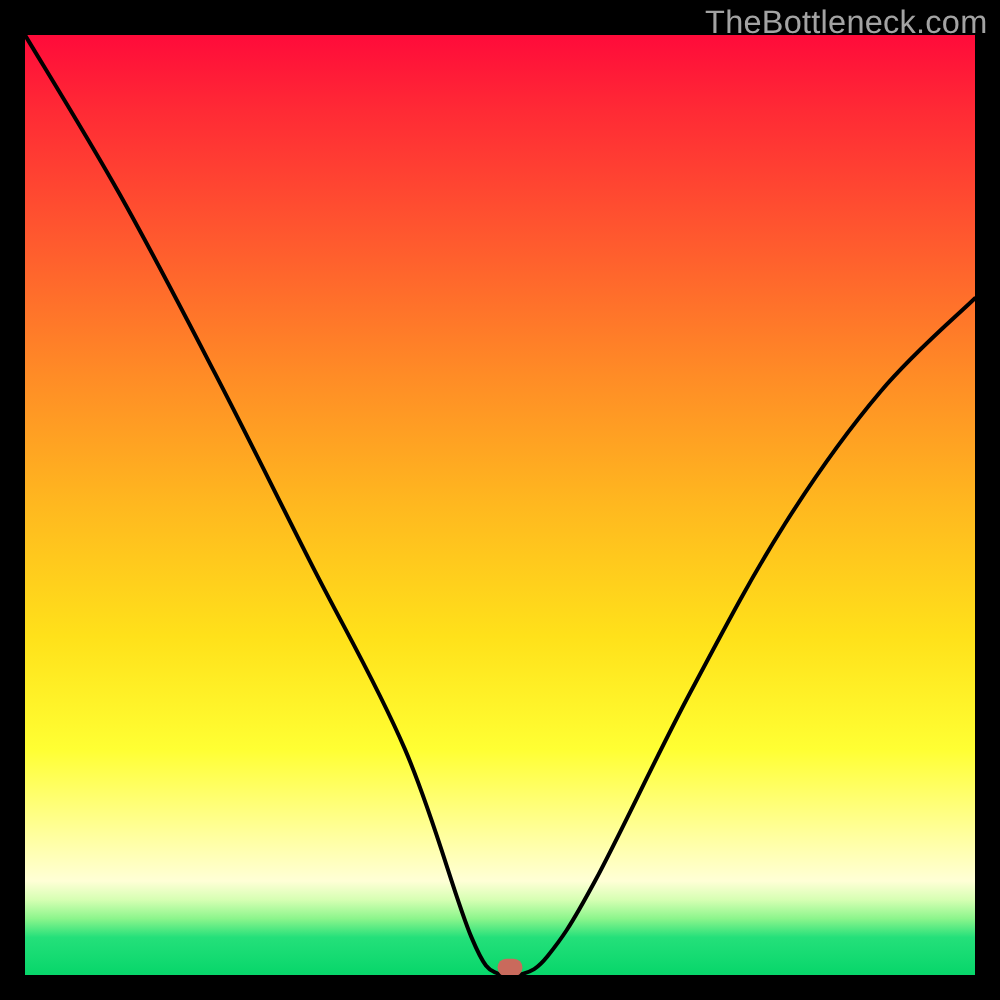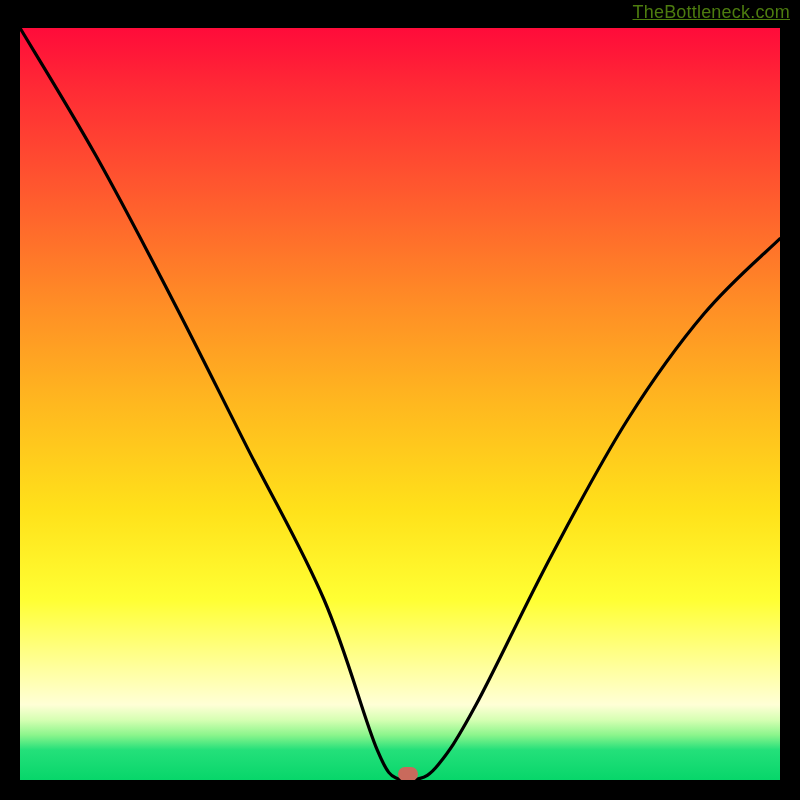--- a/index.html
+++ b/index.html
@@ -14,26 +14,25 @@
   .frame {
     position: relative;
     width: 800px;
     height: 800px;
     background: #000;
   }
   .watermark {
     position: absolute;
     top: 2px;
     right: 10px;
-    color: #4d7c0f;
-    font-size: 18px;
+    color: #a3a3a3;
+    font-size: 26px;
     font-weight: 500;
     letter-spacing: 0.2px;
     z-index: 5;
-    text-decoration: underline;
   }
   .plot-area {
     position: absolute;
     left: 20px;
     top: 28px;
     width: 760px;
     height: 752px;
     overflow: hidden;
   }
   .gradient {

